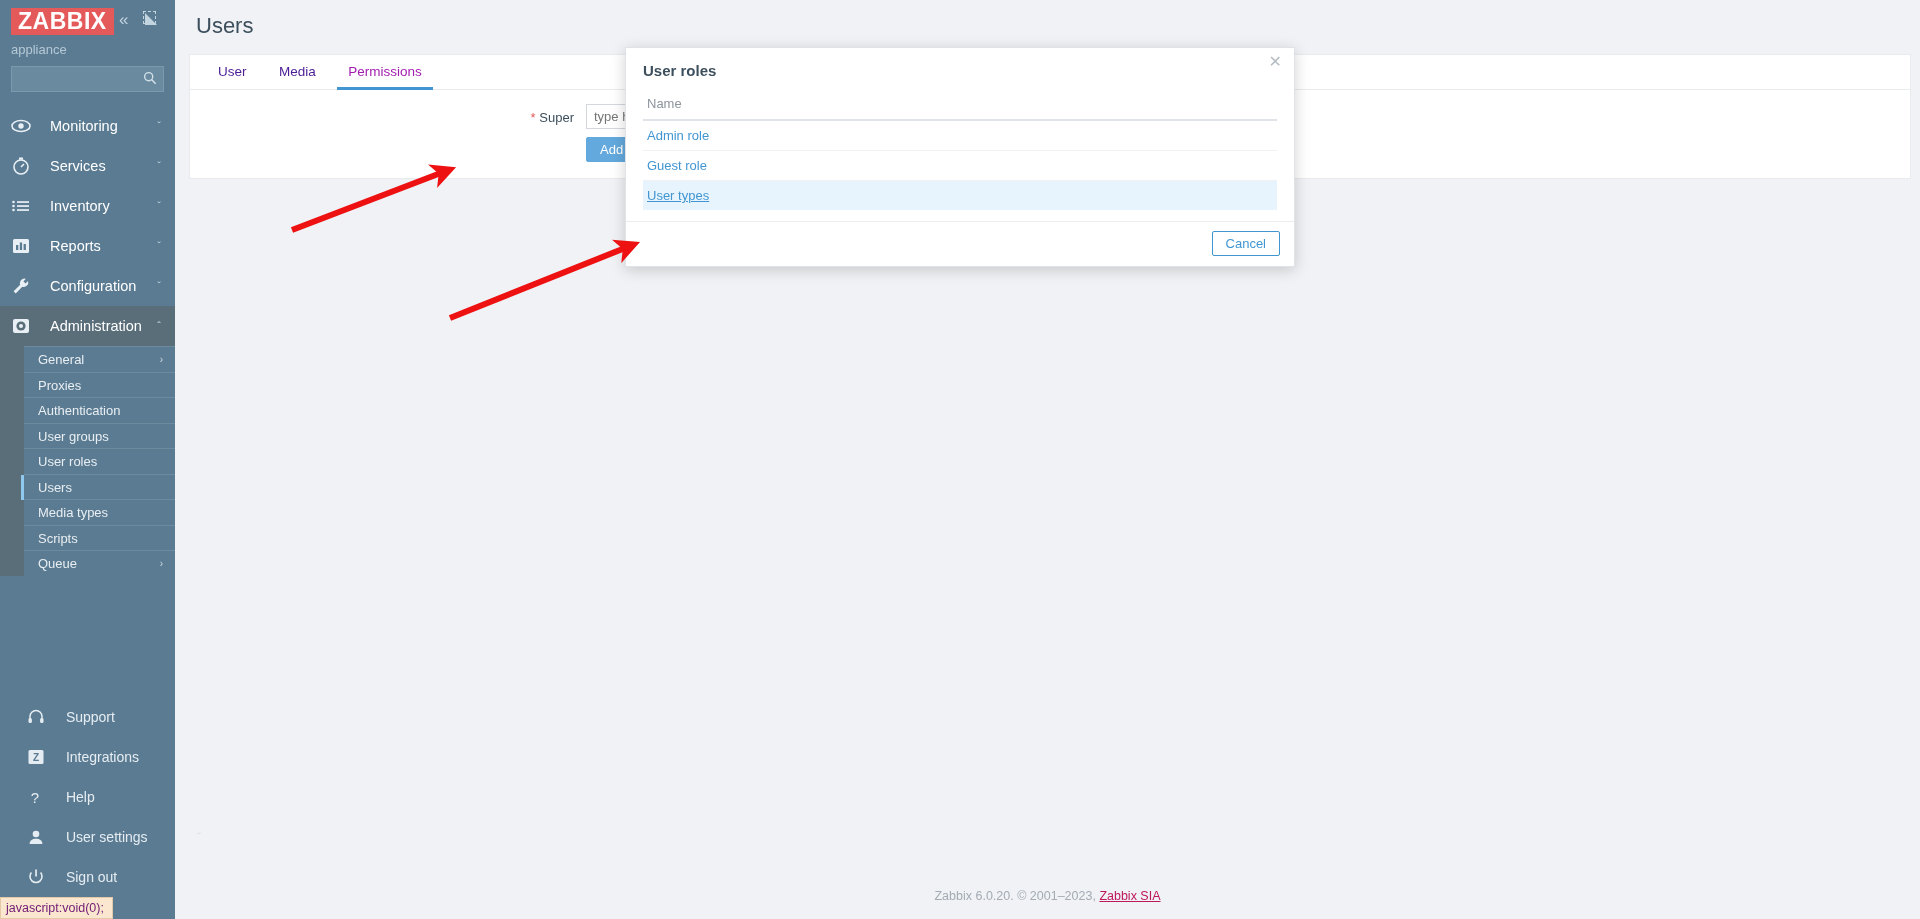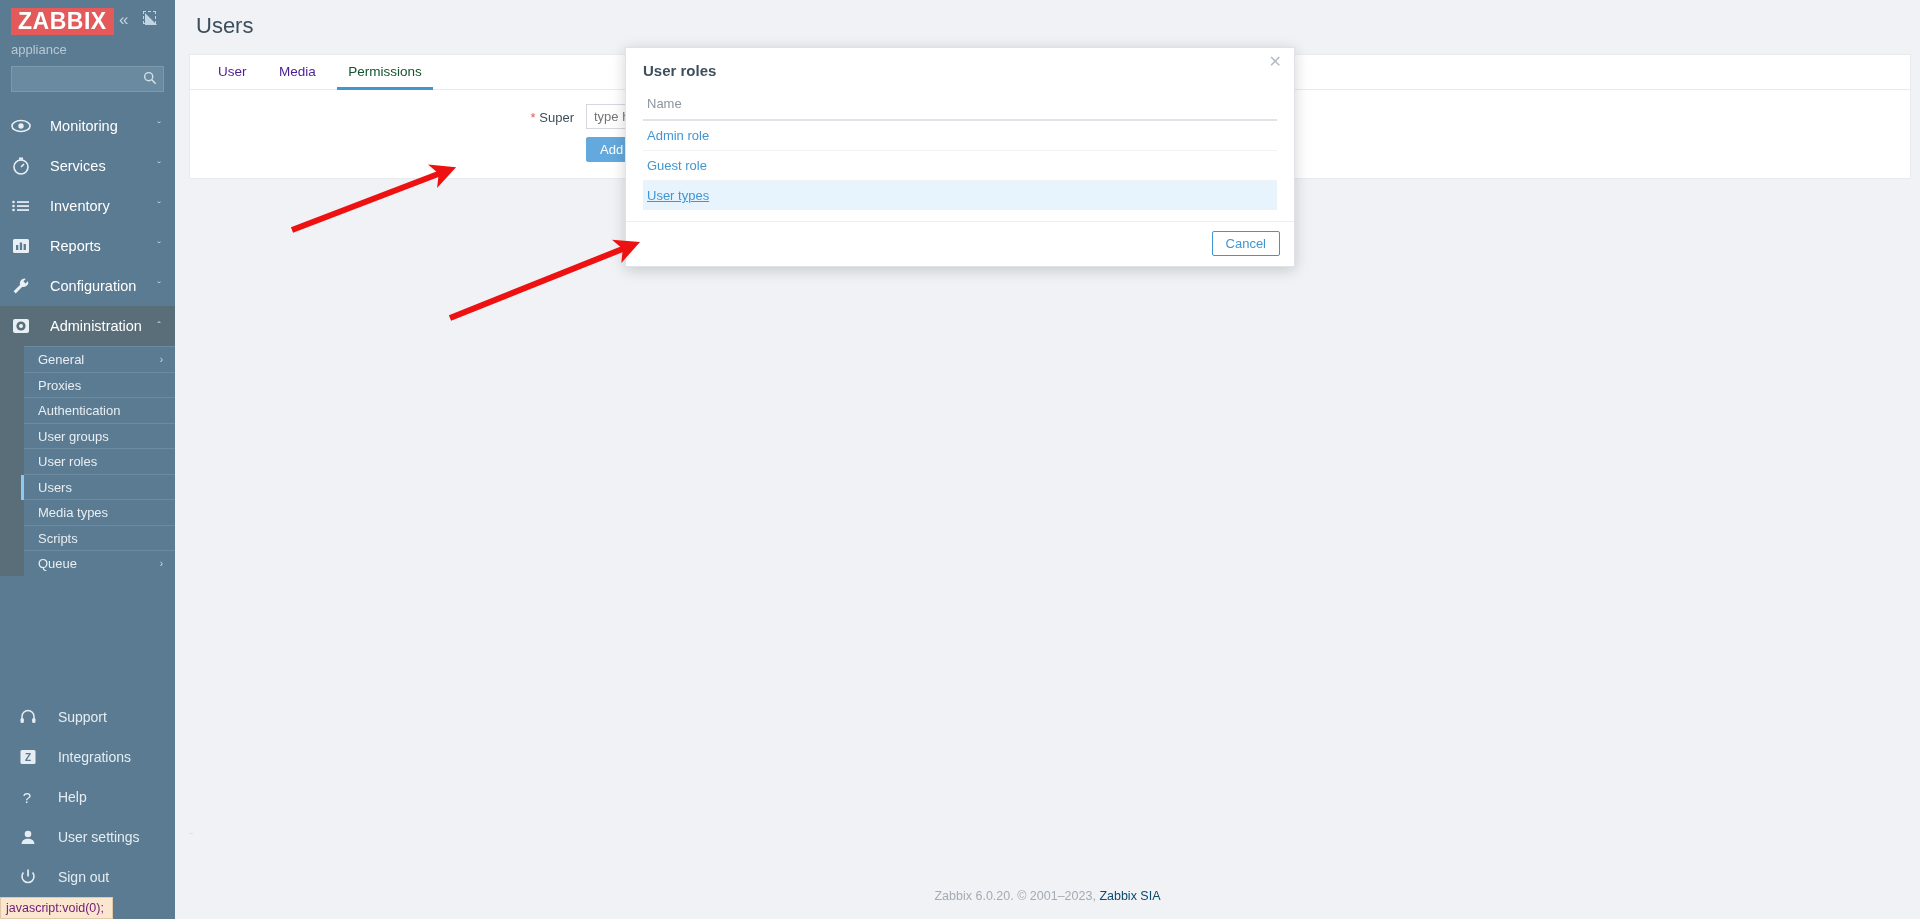--- a/index.html
+++ b/index.html
@@ -94,21 +94,21 @@
   .sub-item .chev { position: absolute; right: 12px; top:0; font-size: 10px; color:#cfdde6;}
   .sub-item.active::before {
     content: ""; position: absolute; left: -3px; top: 0;
     width: 3px; height: 25.5px; background: #8fc9f0;
   }
   .subnav-bg {
     position: absolute; left: 0; width: 24px;
     background: #5a6e7a;
   }
 
-  .sb-bottom { position: absolute; left: 8px; bottom: 22px; width: 199px; }
+  .sb-bottom { position: absolute; left: 16px; bottom: 22px; width: 199px; }
   .bot-item {
     position: relative; height: 40px; line-height: 40px;
     padding-left: 11px; font-size: 14px; color: #e5edf2; cursor:pointer;
   }
   .bot-item .nav-ico { display:inline-block; width: 26px; height: 40px; vertical-align: top;}
   .bot-item .nav-label { display:inline-block; vertical-align: top; padding-left: 9px;}
   .bot-item .chev { position:absolute; right: 14px; top: 0; font-size: 11px; color:#cfdde6;}
 
   .status-tip {
     position: absolute; left: 0; bottom: 0;
@@ -135,21 +135,21 @@
   .tabs {
     height: 35px;
     border-bottom: 1px solid #e8eaee;
     padding-left: 17px;
   }
   .tab {
     display: inline-block; height: 35px; line-height: 33px;
     padding: 0 11px; margin-right: 6px;
     font-size: 13.5px; color: #4c1d95; cursor: pointer;
   }
-  .tab.selected { color: #14532d; border-bottom: 3px solid #4196d1; }
+  .tab.selected { color: #a21caf; border-bottom: 3px solid #4196d1; }
 
   .form-area { padding: 14px 0 16px 0; }
   .form-row { height: 27px; margin-bottom: 6px; }
   .form-label {
     display:inline-block; width: 384px; text-align: right;
     font-size: 13px; color: #3d4f5d; line-height: 27px;
     vertical-align: top;
   }
   .req { color: #e45959; }
   .role-input {
@@ -170,21 +170,21 @@
     font-family: "Liberation Sans", sans-serif;
   }
   .btn-primary { background: #63a9dd; border: 1px solid #63a9dd; color: #fff; }
   .btn-secondary { background: #fff; border: 1px solid #4196d1; color: #4196d1; margin-left: 10px; }
 
   
   .footer {
     position: absolute; left: 0; bottom: 16px; width: 1745px;
     text-align: center; font-size: 12.5px; color: #a4abb4;
   }
-  .footer a { color: #0c4a6e; }
+  .footer a { color: #be185d; text-decoration: underline; }
 
   
   #modal {
     position: absolute; left: 625px; top: 47px;
     width: 670px;
     background: #fff;
     border: 1px solid #dfe3e8;
     box-shadow: 0 3px 14px rgba(0,0,0,0.18);
     z-index: 40;
   }

